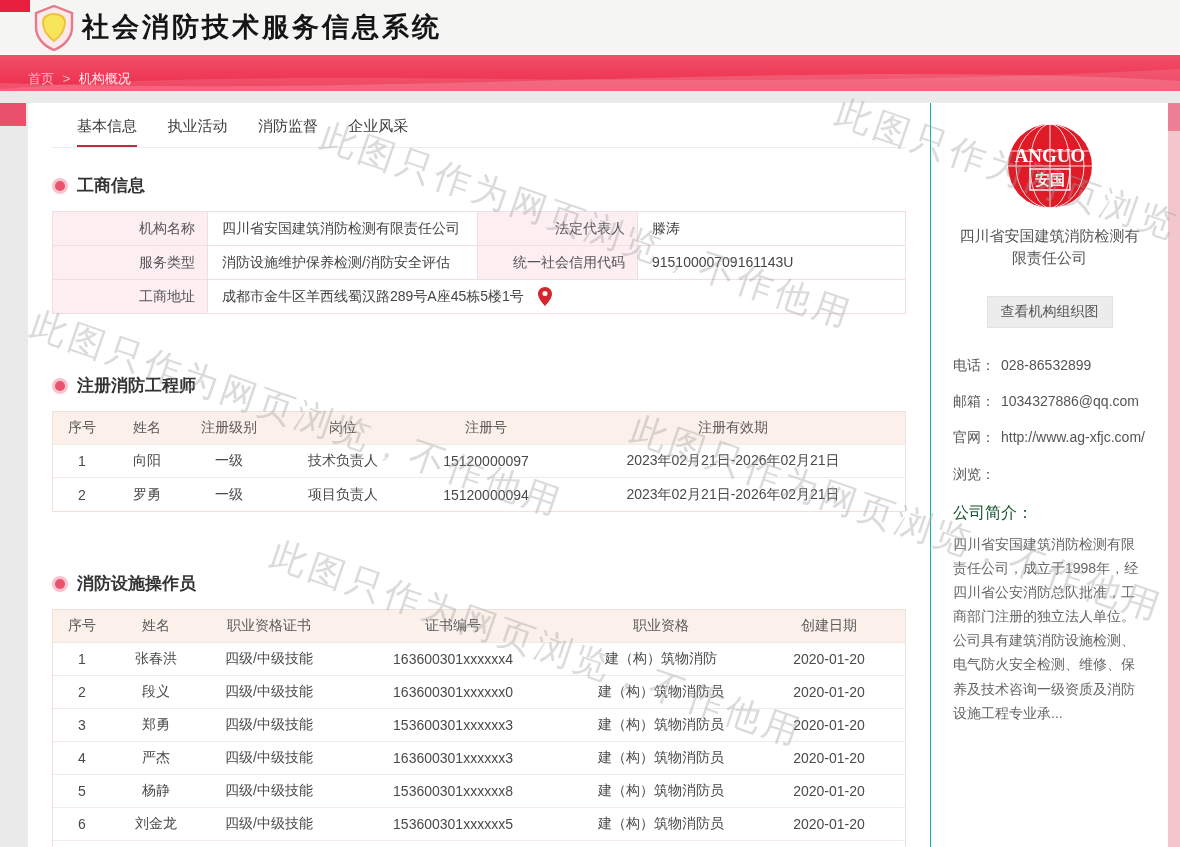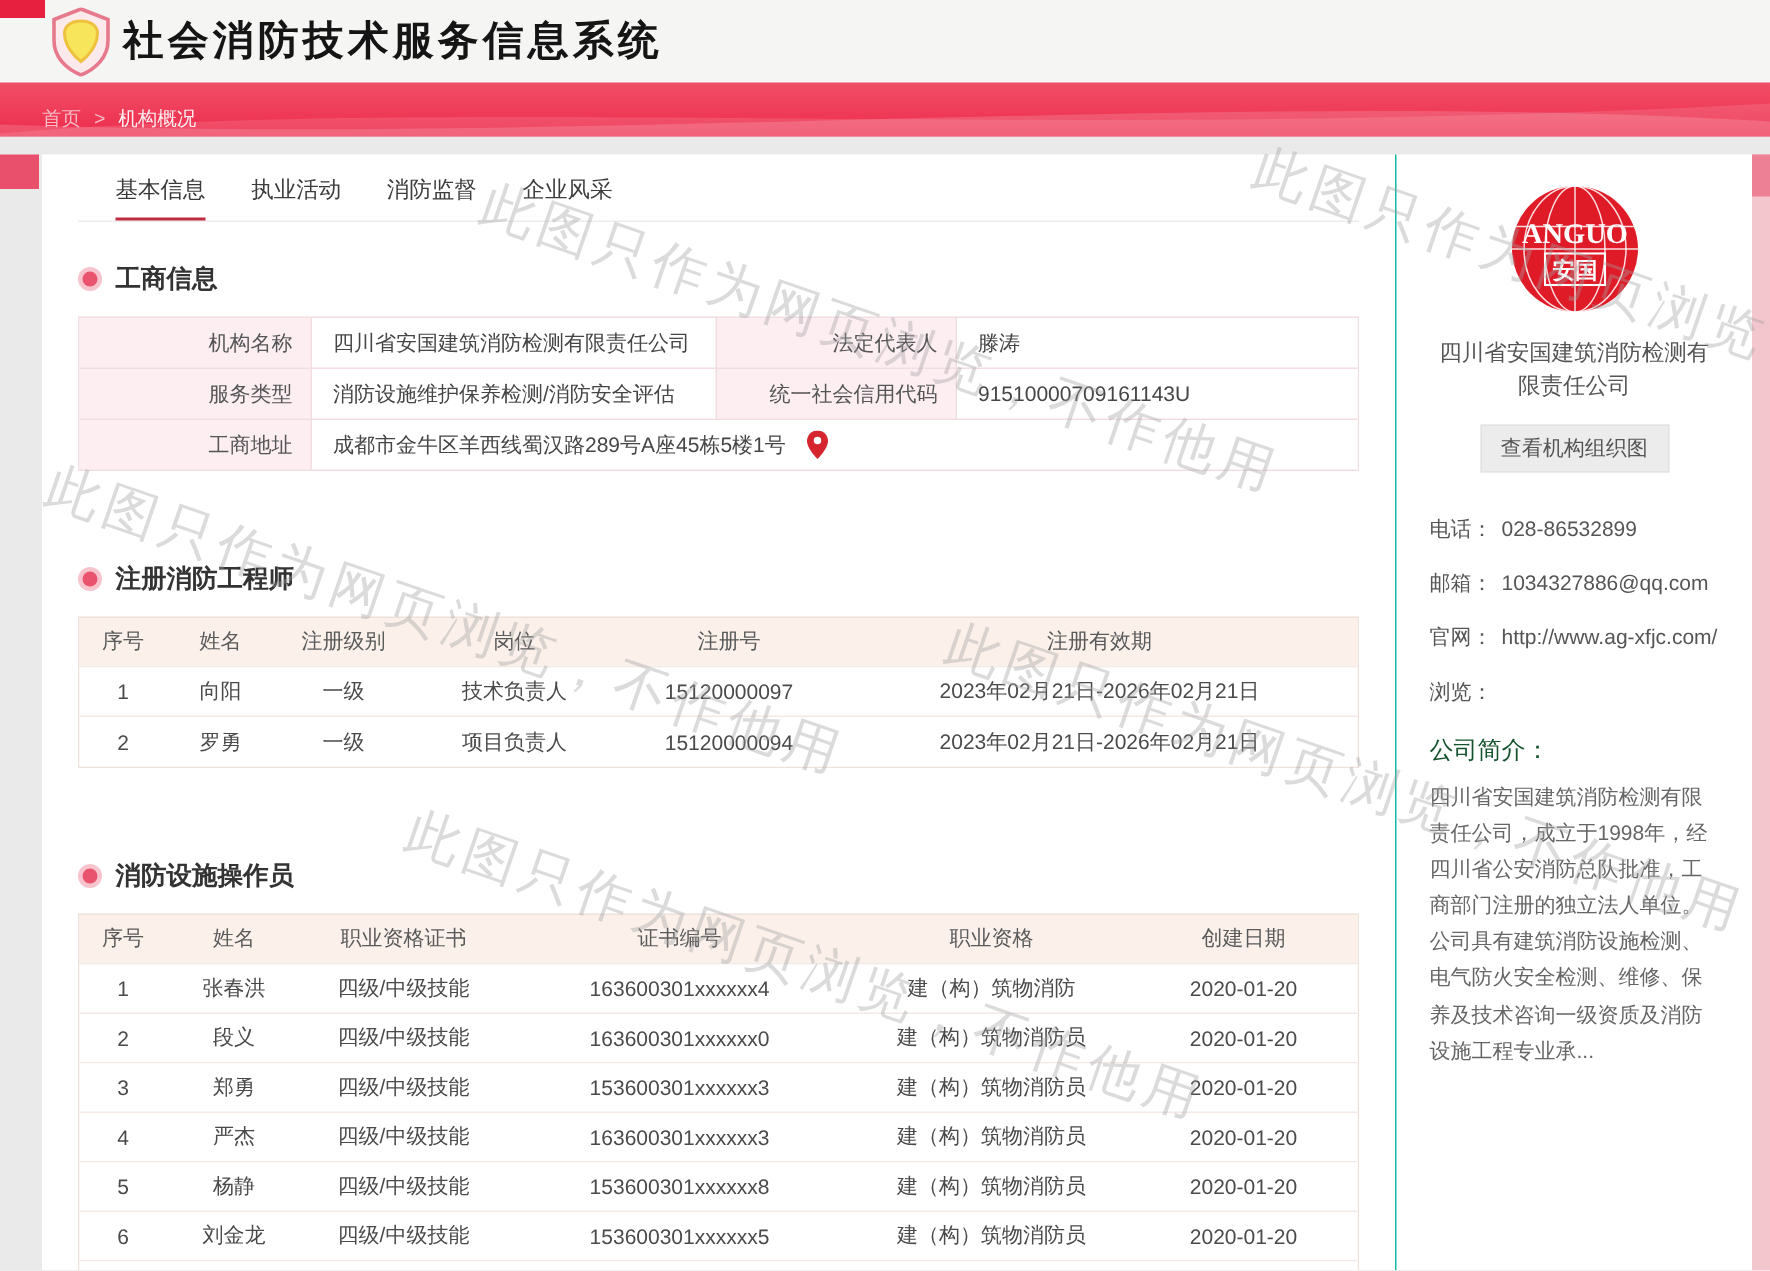--- a/index.html
+++ b/index.html
@@ -64,21 +64,21 @@
   .dt-body { background:#fff; color:#4a4a4a; }
   .eng-cols { grid-template-columns:58px 72px 92px 136px 150px 1fr; }
   .op-cols  { grid-template-columns:58px 90px 136px 232px 184px 1fr; }
 
   .gap-lg { height:34px; }
 
   
   .side-logo { display:block; margin:6px auto 0 auto; }
   .company-name { margin-top:16px; padding:0 24px; text-align:center; font-size:15px;
     color:#555; line-height:1.45; }
-  .org-btn { display:block; margin:14px auto 0 auto; background:#ececec; border:1px solid #e2e2e2;
+  .org-btn { display:block; margin:27px auto 0 auto; background:#ececec; border:1px solid #e2e2e2;
     color:#555; font-size:14px; padding:6px 13px; cursor:pointer;
     font-family:"Liberation Sans","DejaVu Sans",sans-serif; }
   .contacts { margin-top:26px; padding:0 20px 0 22px; }
   .contact-row { display:flex; font-size:14px; color:#555; margin-bottom:14px; line-height:1.6; }
   .contact-row .c-label { flex:0 0 48px; white-space:nowrap; }
   .contact-row .c-value { word-break:break-all; color:#555; }
   .c-value.link { cursor:pointer; }
   .intro-title { padding:4px 22px 0 22px; font-size:16px; color:#14532d; }
   .intro-text { padding:8px 20px 0 22px; font-size:14px; color:#666; line-height:1.72; }
   .expand-link { padding:2px 22px 0 22px; font-size:14px; color:#3583c6; cursor:pointer; }

